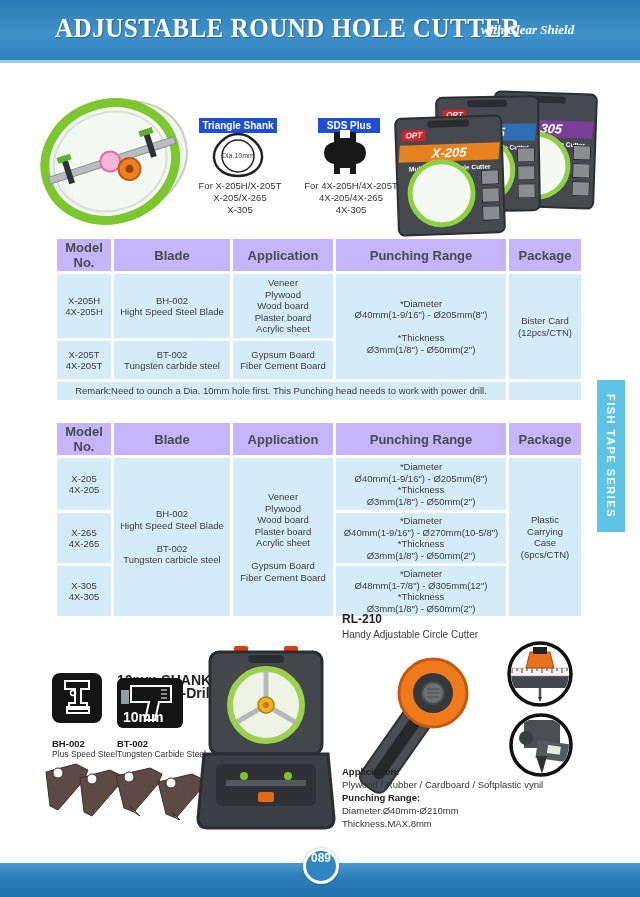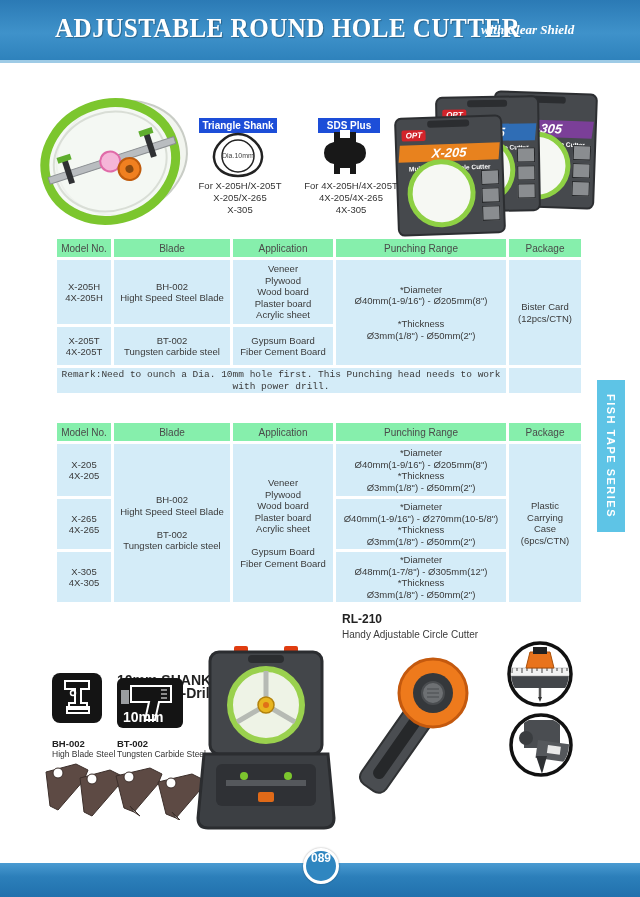--- a/index.html
+++ b/index.html
@@ -42,24 +42,24 @@
        font-weight:bold;font-style:italic;text-align:center;line-height:17px;transform:skewX(-6deg);}
   .c-orange{background:#e8821e;} .c-blue{background:#2f6db5;} .c-purple{background:#7b3f98;}
   .pbox-tag{position:absolute;left:0;top:46px;width:100%;text-align:center;color:#fff;font-size:6.5px;font-weight:bold;}
   .pbox-circle{position:absolute;left:9px;bottom:6px;width:58px;height:58px;border-radius:50%;
        background:#f6f8f3;border:5px solid #8ed044;}
   .pbox-photos{position:absolute;right:5px;bottom:8px;width:16px;}
   .pbox-photos div{width:16px;height:13px;background:#8a8d90;border:1px solid #26282a;margin-bottom:3px;}
 
   
   table.spec{position:absolute;border-collapse:separate;border-spacing:3px;table-layout:fixed;}
-  table.spec th{background:#86efac;font-size:10px;font-weight:normal;color:#4a4a4a;height:16px;}
+  table.spec th{background:#c4b5fd;font-size:13px;font-weight:bold;color:#4a4a4a;height:16px;}
   table.spec td{background:#d4ecf8;font-size:9.5px;line-height:11.5px;color:#3a3a3a;
        text-align:center;vertical-align:middle;}
-  td.remark-cell{color:#ef9a3d;text-align:left;padding-left:0;font-size:9.5px;font-family:Liberation Mono, monospace;}
+  td.remark-cell{color:#ef9a3d;text-align:left;padding-left:0;font-size:9.5px;}
 
   .sec-title{position:absolute;font-weight:bold;color:#222;}
   .small-head{position:absolute;font-size:14px;font-weight:bold;color:#222;line-height:13px;margin-top:24px;}
   .code-label{position:absolute;font-size:9.5px;font-weight:bold;color:#222;}
   .name-label{position:absolute;font-size:8.5px;color:#333;}
   .app-block{position:absolute;left:342px;top:765px;width:240px;font-size:9.5px;line-height:13px;color:#333;}
   .app-block .b{font-weight:bold;color:#222;}
 </style>
 </head>
 <body>
@@ -272,21 +272,21 @@
 
   <svg class="abs" style="left:117px;top:678px" width="66" height="50" viewBox="0 0 66 50">
     <rect x="0" y="0" width="66" height="50" rx="6" fill="#141414"></rect>
     <rect x="4" y="12" width="8" height="14" fill="#9a9da0"></rect>
     <path d="M14 8 h40 v16 h-12 l-4 18 h-10 l4 -18 h-18 Z" fill="none" stroke="#fff" stroke-width="2"></path>
     <path d="M44 12 h6 M44 16 h6 M44 20 h6" stroke="#fff" stroke-width="1.2"></path>
     <text x="6" y="44" fill="#fff" font-size="14" font-weight="bold" font-family="Liberation Sans,sans-serif">10mm</text>
   </svg>
 
   <div class="code-label" style="left:52px;top:738px">BH-002</div>
-  <div class="name-label" style="left:52px;top:749px">High Blade Steel</div>
+  <div class="name-label" style="left:52px;top:749px">Plus Speed Steel</div>
   <div class="code-label" style="left:117px;top:738px">BT-002</div>
   <div class="name-label" style="left:117px;top:749px">Tungsten Carbide Steel</div>
 
   <svg class="abs" style="left:42px;top:760px" width="100" height="60" viewBox="0 0 100 60">
     <g fill="#5d4a44" stroke="#3c2f2b" stroke-width="1">
       <path d="M4 12 L34 4 L46 10 L42 20 L16 50 L8 46 Z"></path>
       <circle cx="16" cy="13" r="5" fill="#fff"></circle>
       <path d="M38 18 L68 10 L80 16 L76 26 L50 56 L42 52 Z"></path>
       <circle cx="50" cy="19" r="5" fill="#fff"></circle>
     </g>
@@ -359,19 +359,26 @@
     <circle cx="33" cy="33" r="30" fill="#fff" stroke="#111" stroke-width="3.5"></circle>
     <g clip-path="url(#c2)">
       <rect x="16" y="8" width="36" height="28" fill="#4a4d51"></rect>
       <rect x="30" y="28" width="32" height="18" fill="#55585c" transform="rotate(8 30 28)"></rect>
       <rect x="40" y="33" width="13" height="8" fill="#e8e8e8" transform="rotate(8 40 33)"></rect>
       <path d="M28 44 L34 62 L39 44 Z" fill="#2e3033"></path>
       <circle cx="18" cy="26" r="7" fill="#3a3d40"></circle>
     </g>
   </svg>
 
+  <div class="app-block">
+    <div class="b">Appliciation:</div>
+    <div>Plywood / Rubber / Cardboard / Softplastic vynil</div>
+    <div class="b">Punching Range:</div>
+    <div>Diameter.Ø40mm-Ø210mm</div>
+    <div>Thickness.MAX.8mm</div>
+  </div>
 
   <div class="ftr"></div>
   <div class="page-badge">
     <span>089</span>
   </div>
 
 </div>
 
 </body></html>

